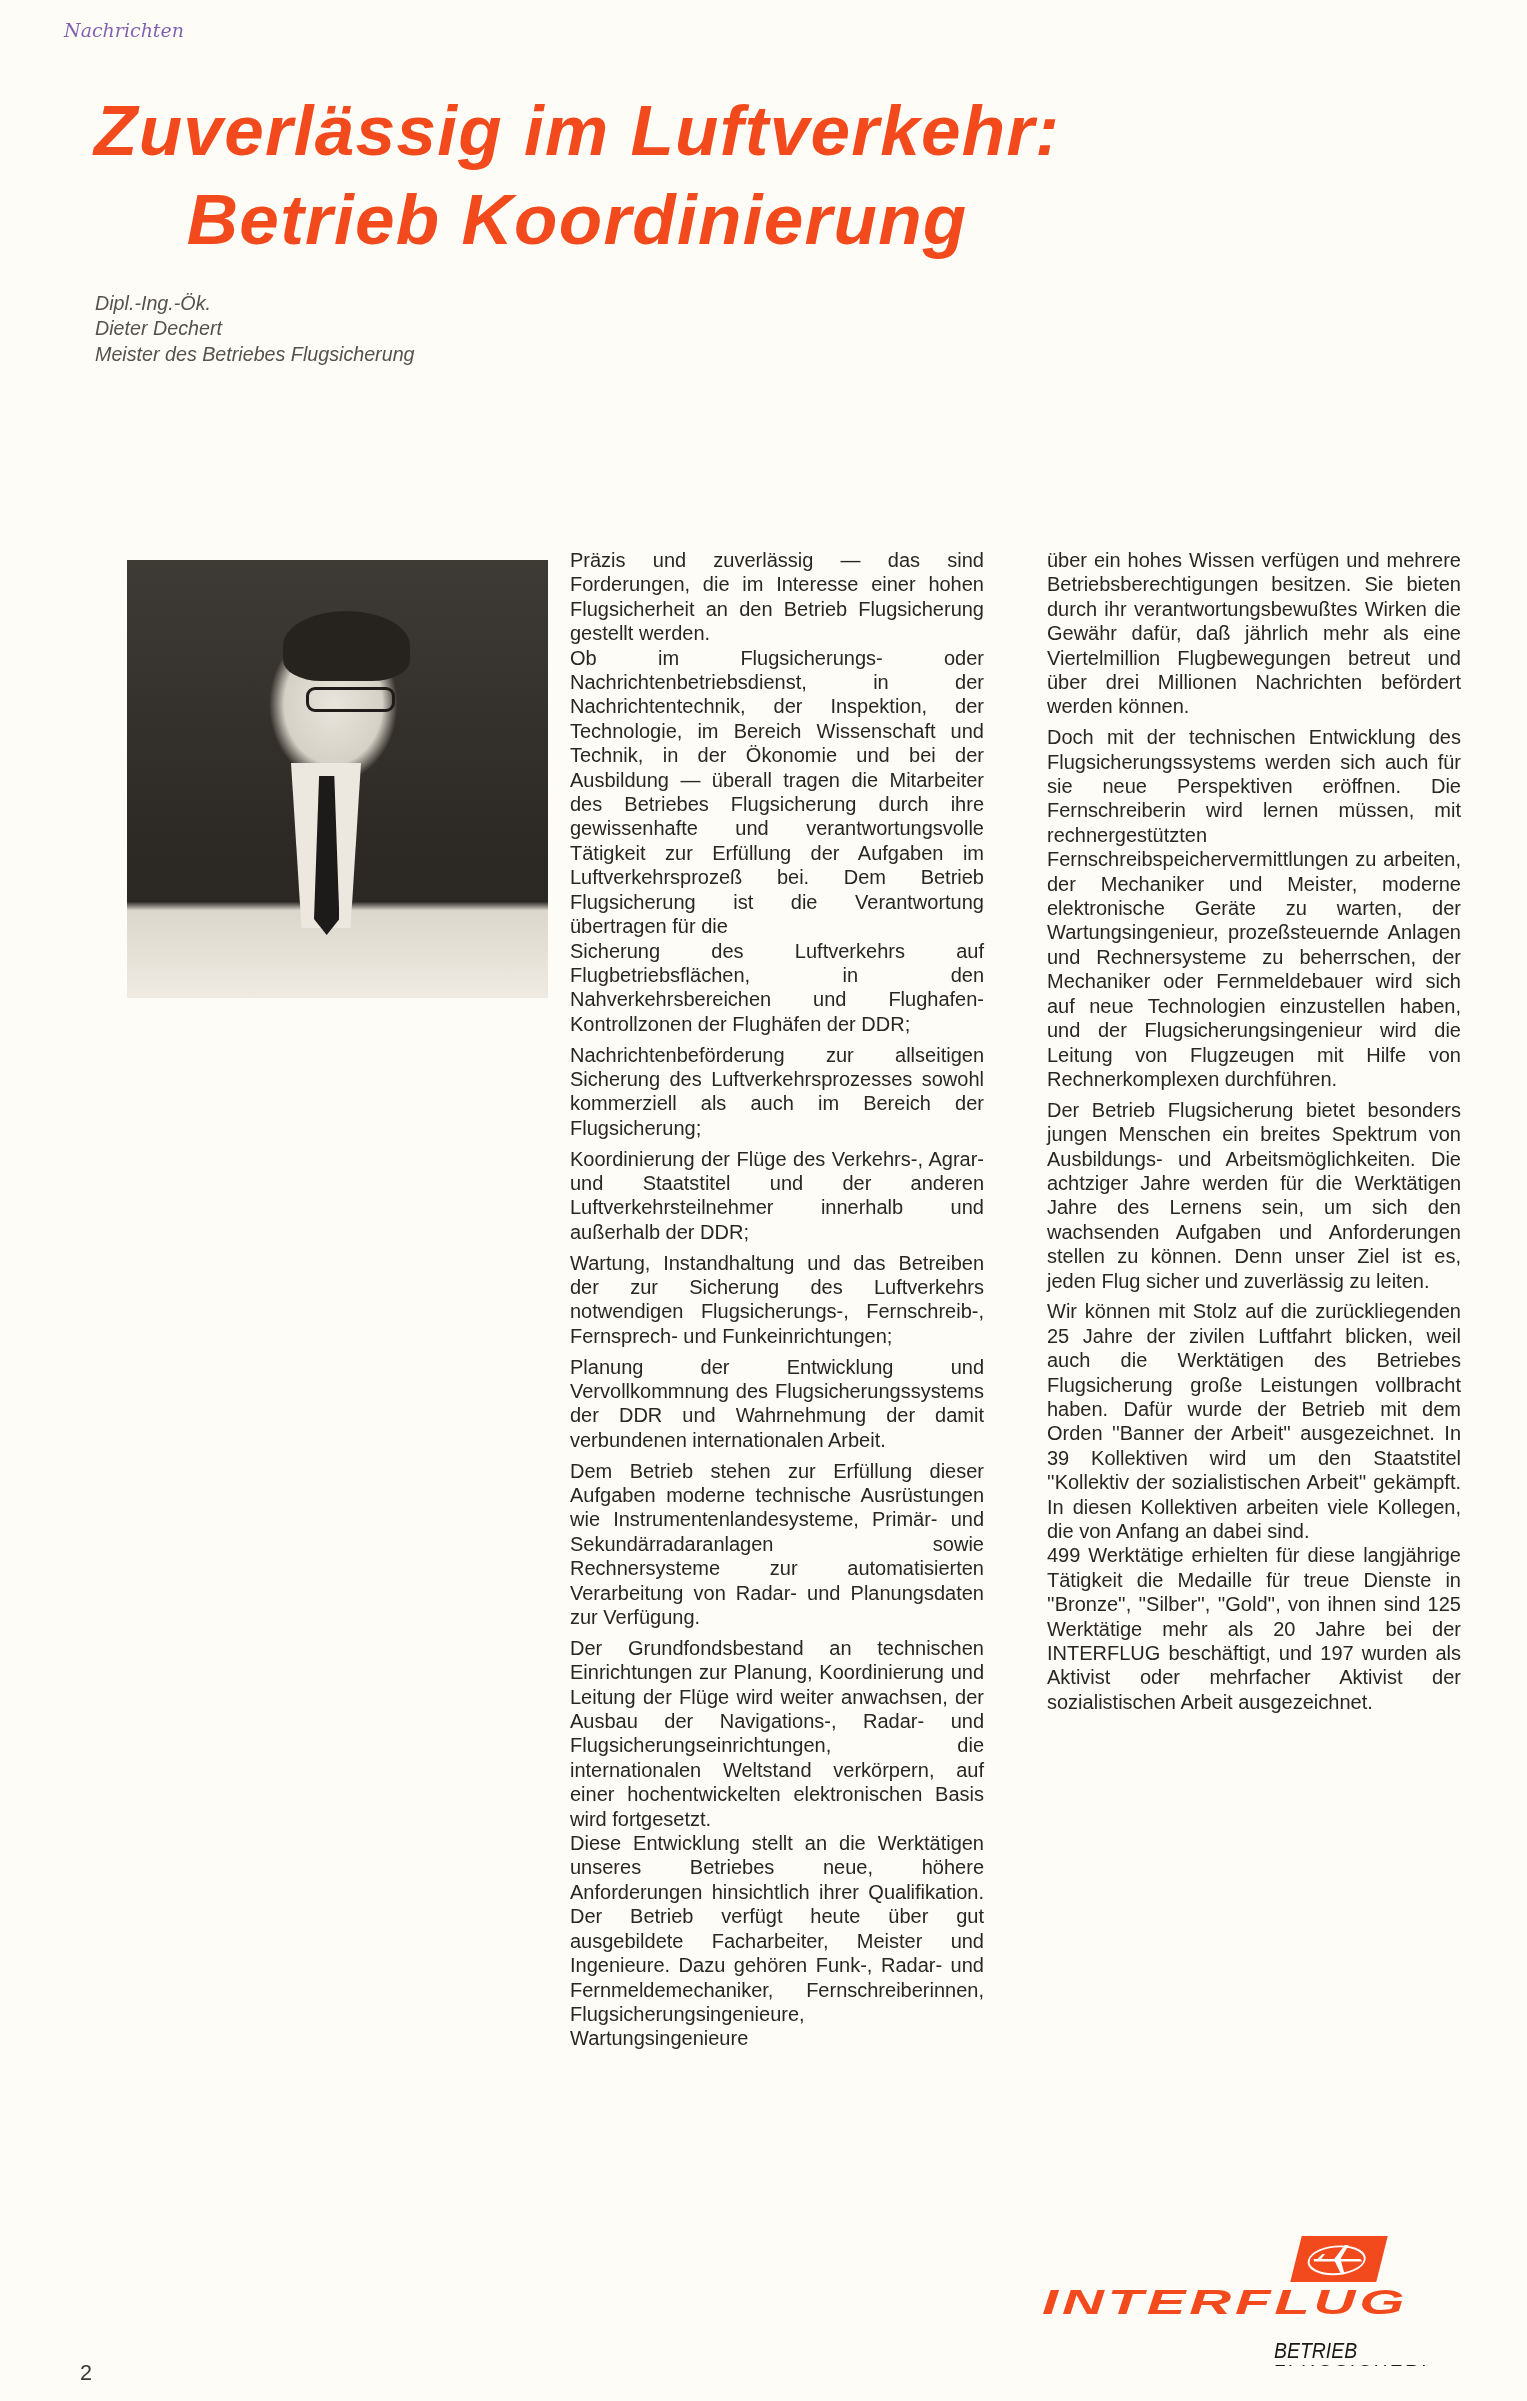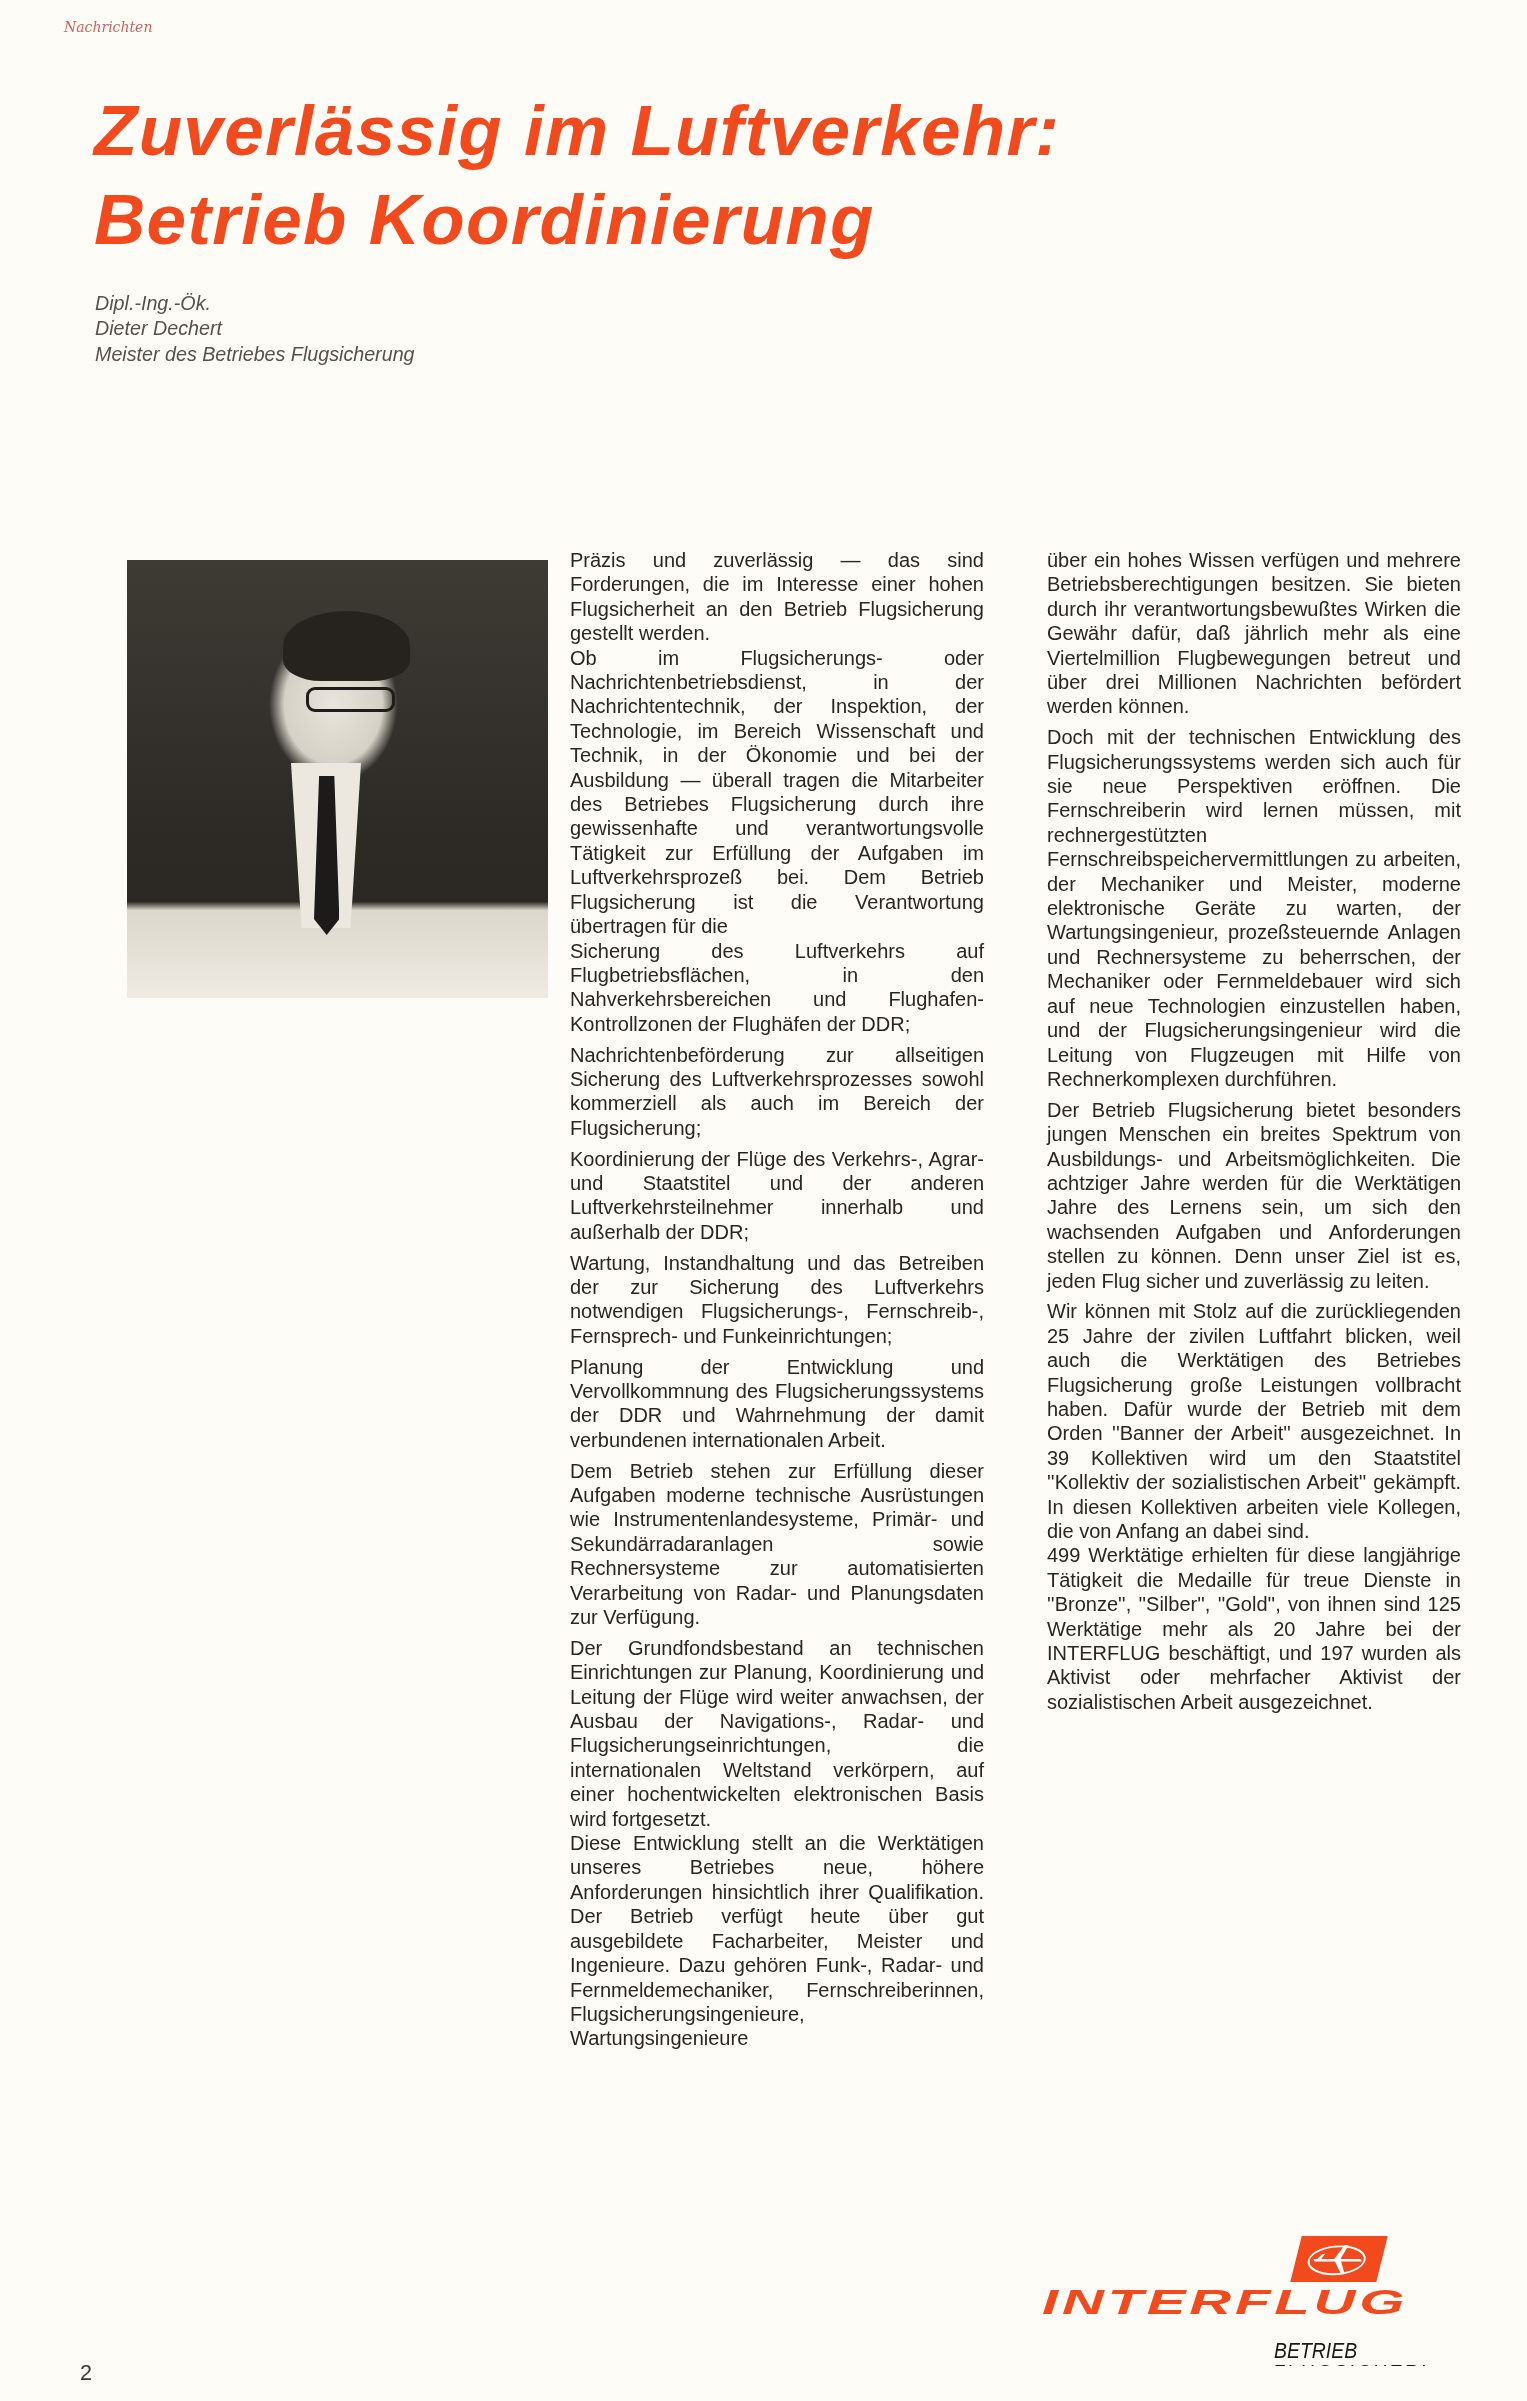--- a/index.html
+++ b/index.html
@@ -7,20 +7,21 @@
     width:1527px; height:2401px; position:relative; overflow:hidden;
     background:#fdfcf6;
     font-family:"Liberation Sans", sans-serif;
     color:#2a2622;
   }
   .title {
     position:absolute; left:94px; top:86px;
     color:#f24a1c; font-weight:bold; font-style:italic;
     font-size:71px; line-height:89px; letter-spacing:1.3px;
     margin:0;
+    text-align:center;
   }
   .title span { display:block; }
   .byline {
     position:absolute; left:95px; top:291px;
     font-style:italic; font-size:19.7px; line-height:25.4px; color:#55514b;
   }
   .byline div { display:block; }
   .photo {
     position:absolute; left:127px; top:560px; width:421px; height:438px;
     background:
@@ -71,21 +72,21 @@
   .logo .sub {
     position:absolute; left:232px; top:102px;
     font-style:italic; font-size:21.6px; color:#1b1916; transform:scaleX(0.9); transform-origin:left;
   }
   .logo .sub2 {
     position:absolute; left:232px; top:126px; width:152px; height:3.8px; overflow:hidden;
     font-size:19px; color:#1b1916; line-height:19px; letter-spacing:2.5px;
   }
   .pencil {
     position:absolute; left:64px; top:19px; font-family:"DejaVu Serif", serif; font-style:italic;
-    font-size:14px; color:#b91c1c; opacity:0.7;
+    font-size:19px; color:#4c1d95; opacity:0.7;
   }
 </style>
 </head>
 <body>
 
 <div class="pencil">Nachrichten</div>
 
 <h1 class="title">
   <span>Zuverlässig im Luftverkehr:</span>
   <span>Betrieb Koordinierung</span>

